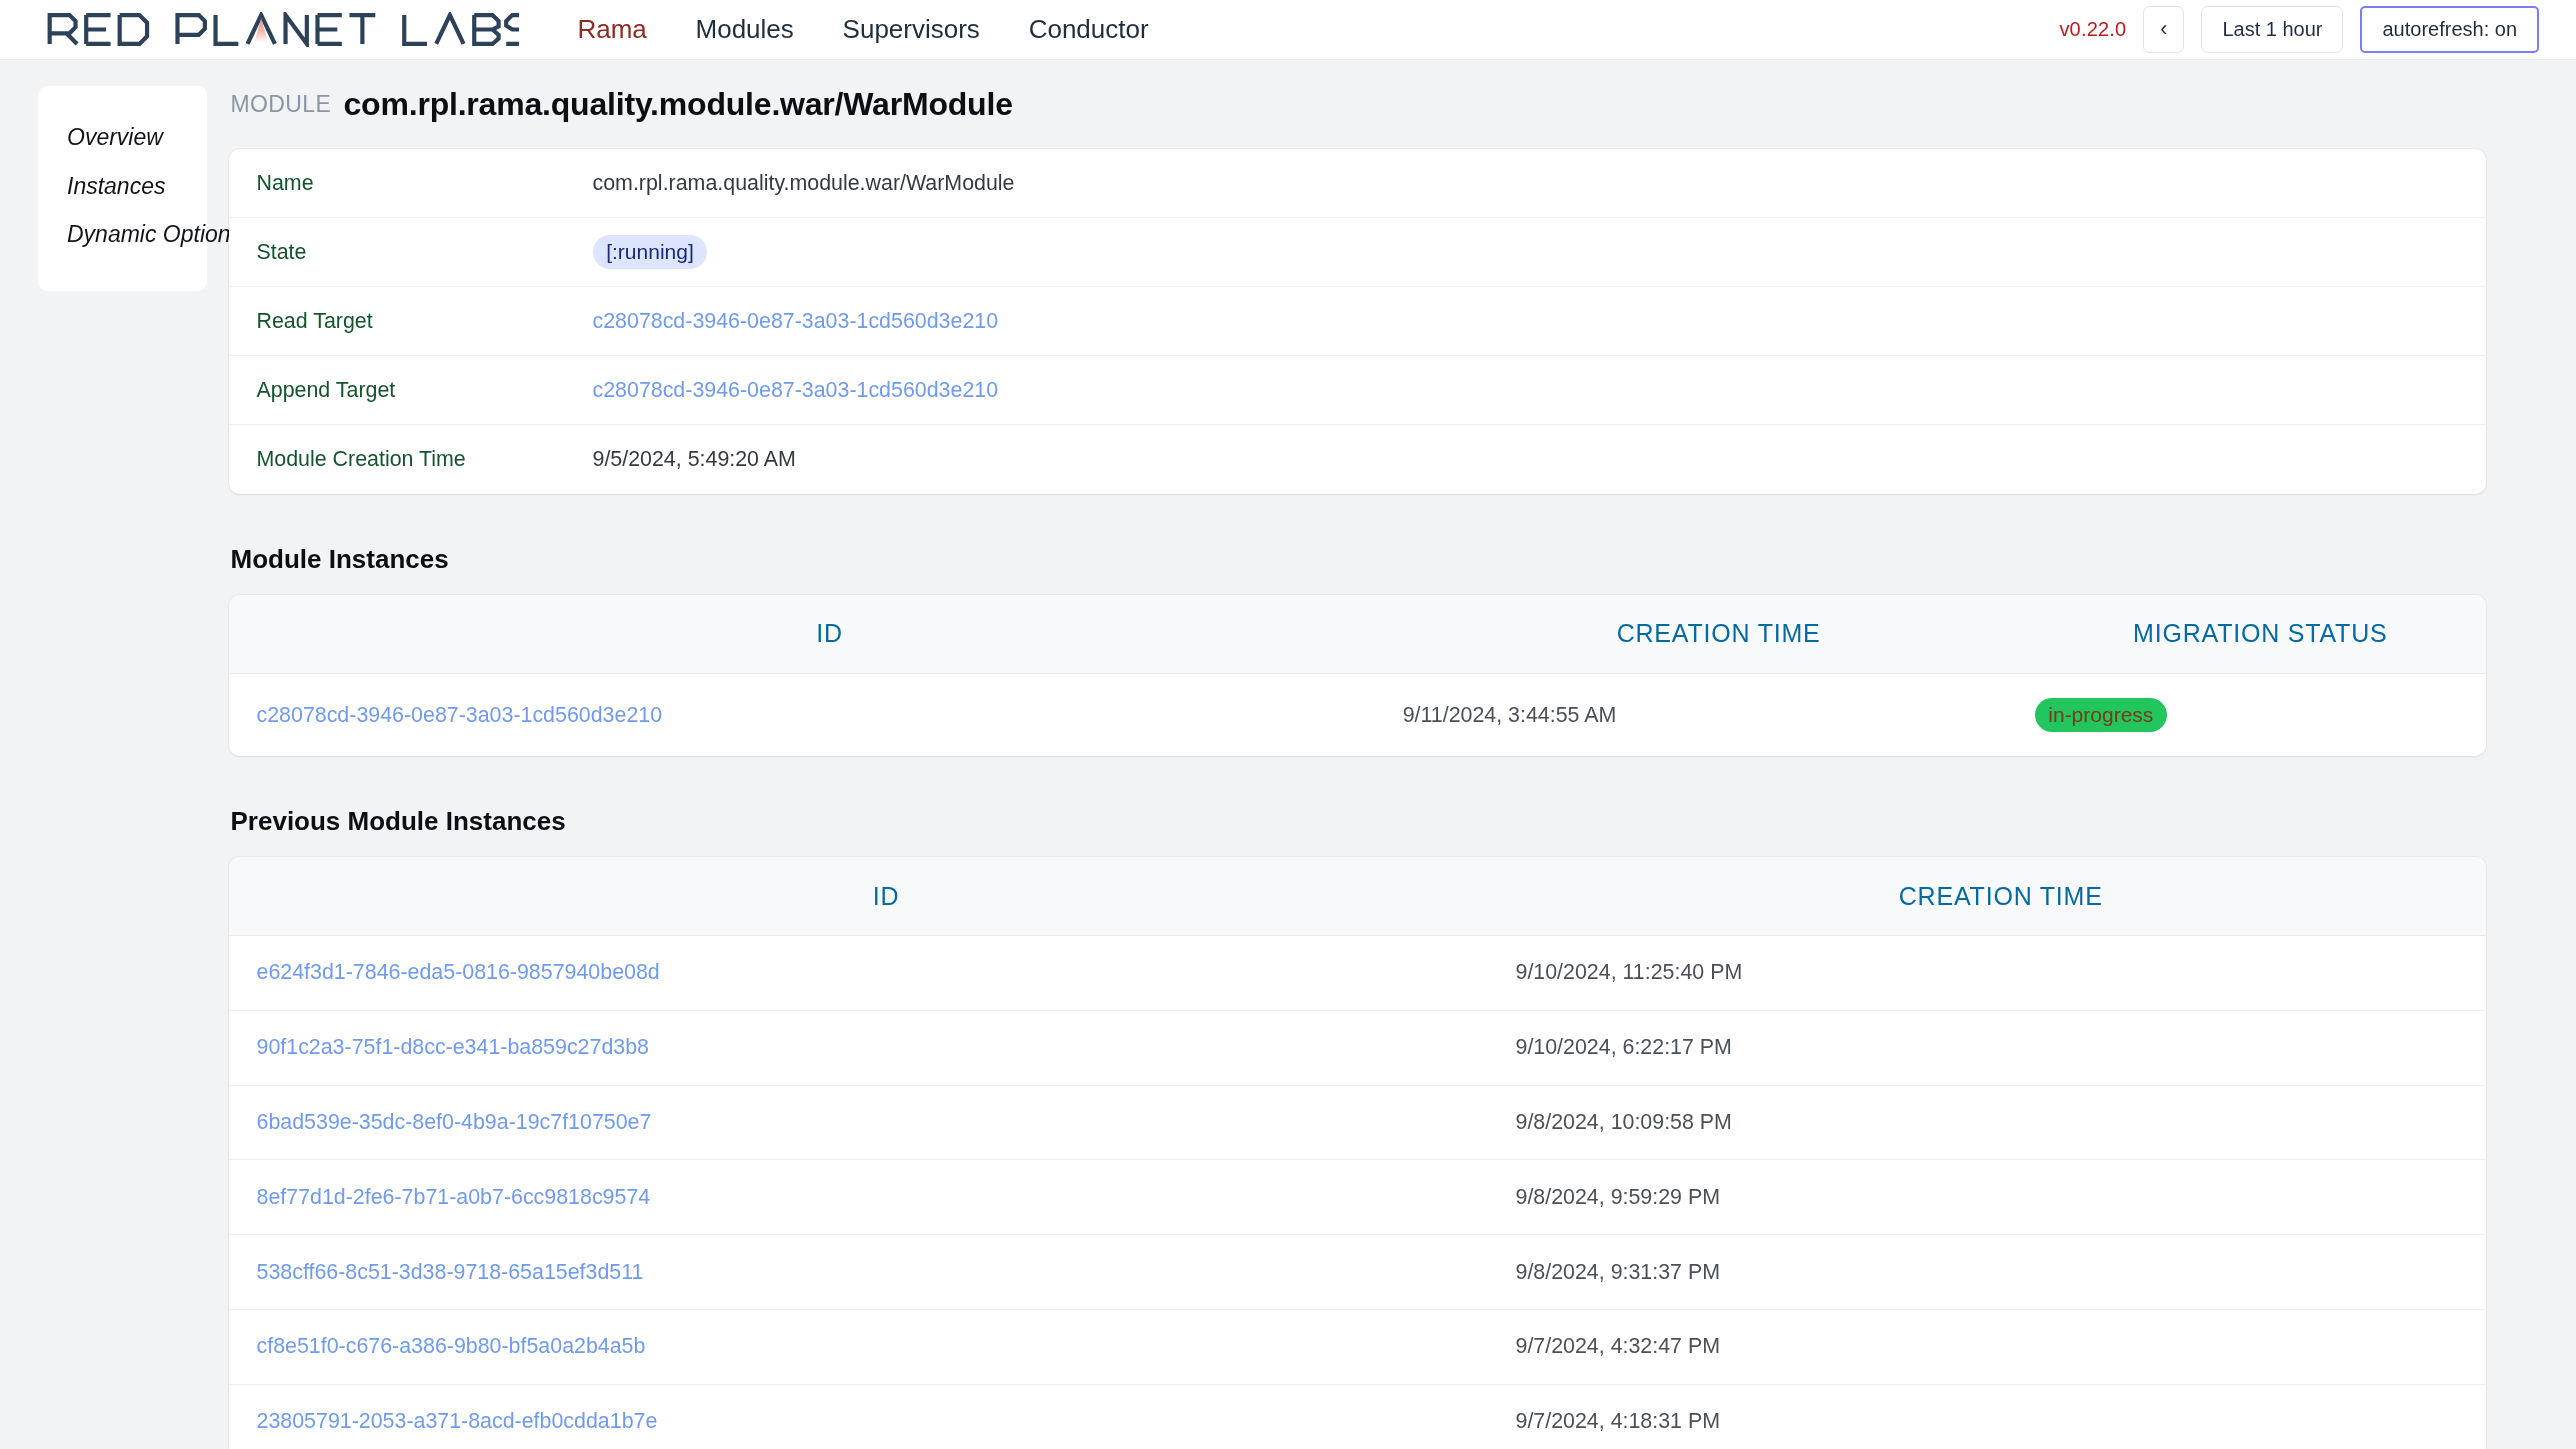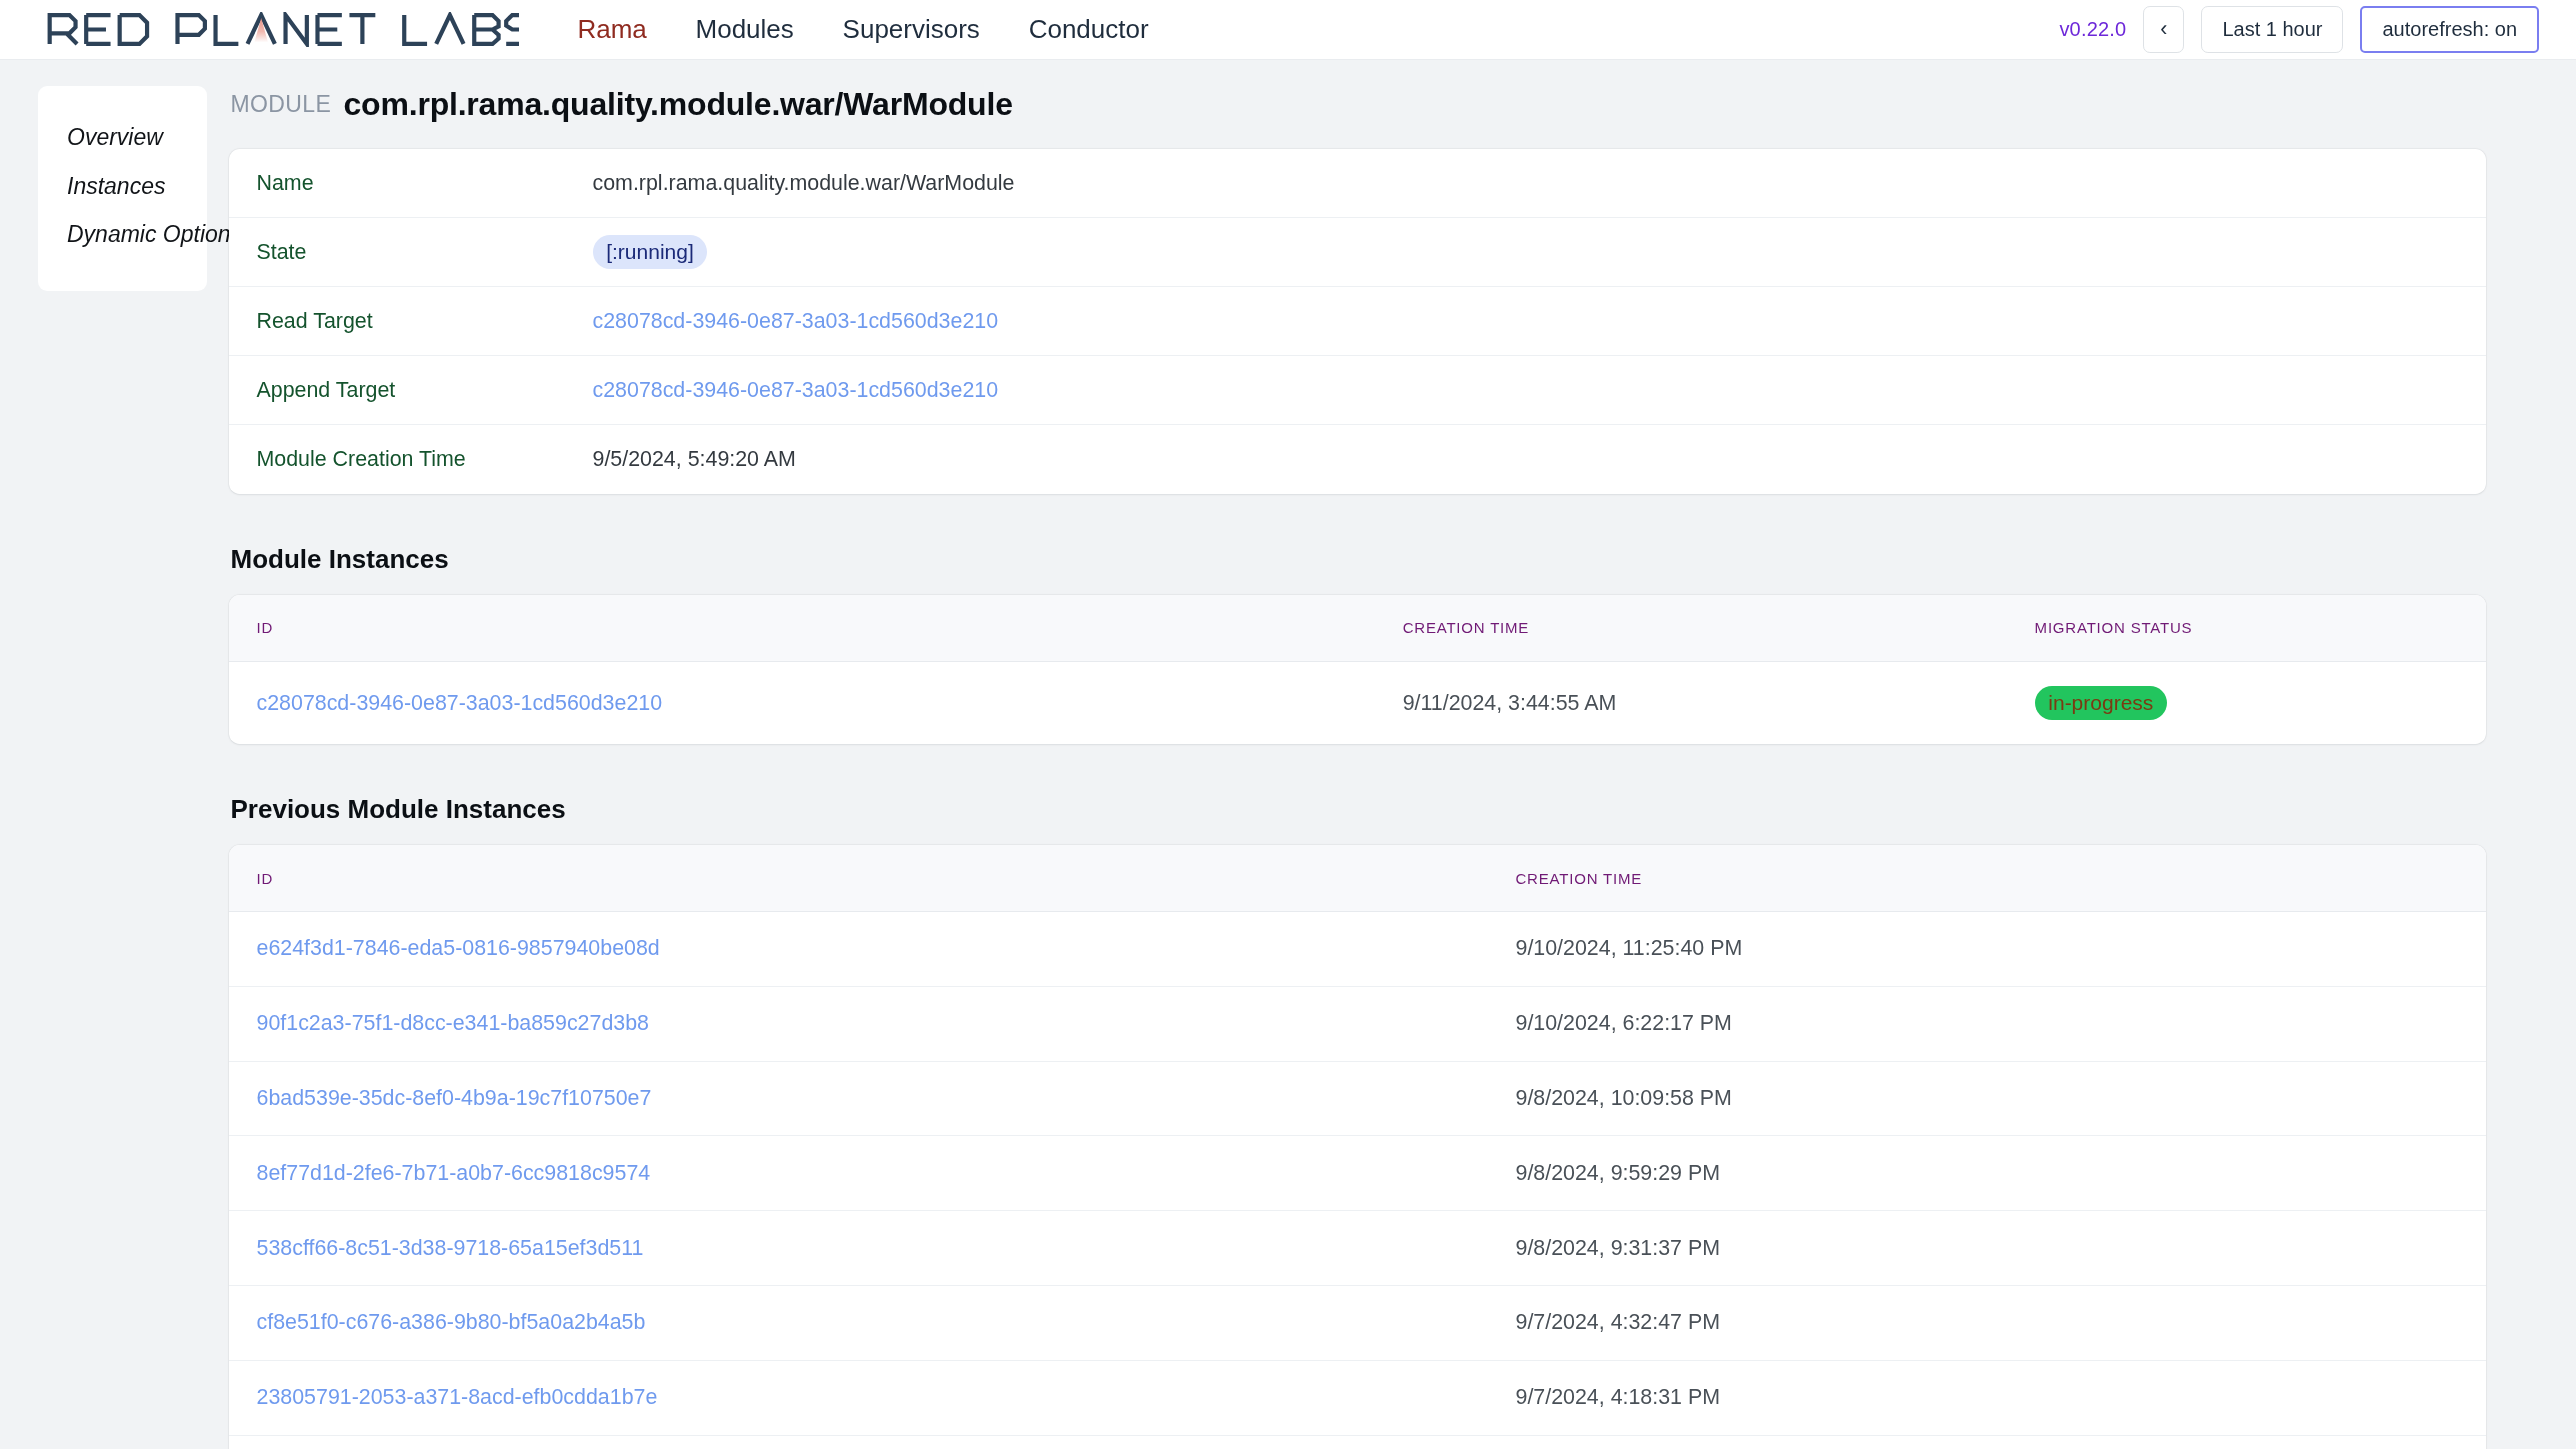--- a/index.html
+++ b/index.html
@@ -58,21 +58,21 @@
 
   .nav-right {
     margin-left: auto;
     display: flex;
     align-items: center;
     gap: 17px;
   }
 
   .version {
     font-size: 20px;
-    color: #6d28d9;
+    color: #b91c1c;
     letter-spacing: 0.2px;
   }
 
   .btn {
     background: #ffffff;
     border: 1.5px solid #dee2e6;
     border-radius: 6.9px;
     font-family: "Liberation Sans", sans-serif;
     font-size: 20px;
     color: #1f2d3d;
@@ -214,24 +214,24 @@
   }
 
   
   table.dt {
     width: 100%;
     border-collapse: collapse;
   }
 
   table.dt thead th {
     background: #f8f9fb;
-    text-align: left;
-    font-size: 15px;
+    text-align: center;
+    font-size: 25px;
     font-weight: normal;
-    color: #701a75;
+    color: #0369a1;
     letter-spacing: 0.8px;
     padding: 24.4px 0 24.4px 0;
     border-bottom: 1.5px solid #e7eaee;
   }
 
   table.dt tbody td {
     font-size: 21.4px;
     color: #495057;
     padding: 24.4px 0 24.4px 0;
     border-bottom: 1.5px solid #edf0f3;

